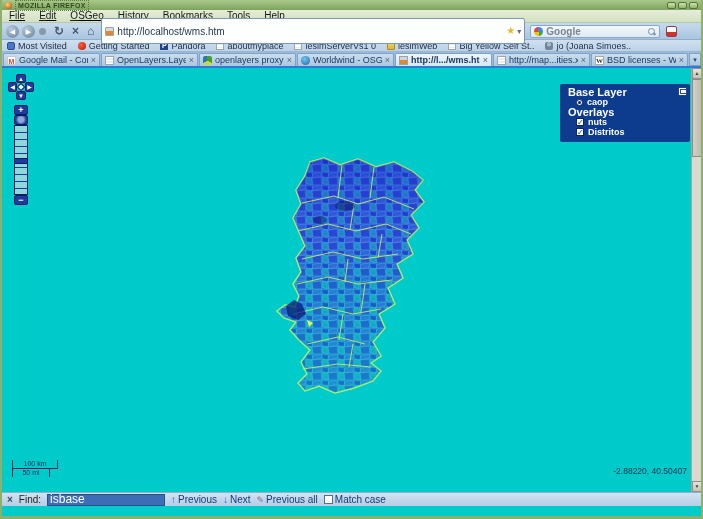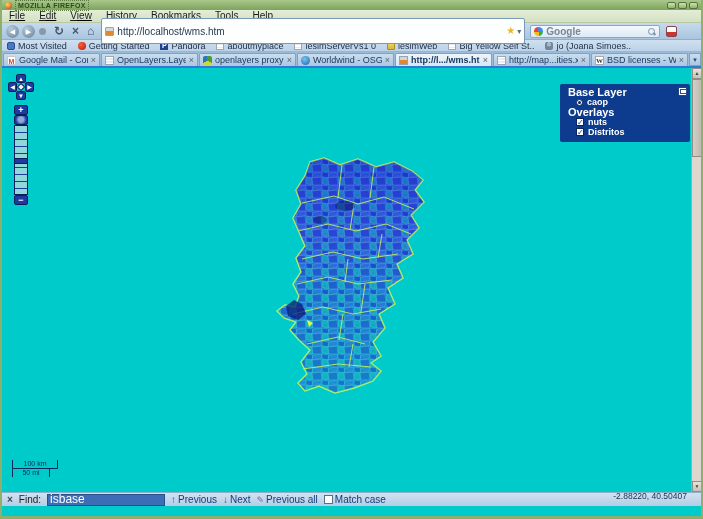--- a/index.html
+++ b/index.html
@@ -87,21 +87,21 @@
   .zoombar{position:relative;width:14px;margin:5px 0 0 6px;}
   .zbtn{display:block;width:14px;height:10px;background:#1f3a9e;border:1px solid #0c1d5e;box-sizing:border-box;color:#fff;font-size:9px;line-height:8px;text-align:center;border-radius:2px;font-weight:bold;}
   .zworld{display:block;width:14px;height:10px;background:radial-gradient(circle at 50% 45%,#8fa8d8 35%,#1f3a9e 70%);border:1px solid #0c1d5e;box-sizing:border-box;border-radius:2px;}
   .ztrack{display:block;width:14px;height:70px;background:repeating-linear-gradient(#8fd8da 0 6px,#1f3a9e 6px 7px);border:1px solid #0c1d5e;box-sizing:border-box;position:relative;}
   .zhandle{position:absolute;left:-1px;top:32px;width:14px;height:6px;background:#1f3a9e;border:1px solid #0c1d5e;box-sizing:border-box;border-radius:1px;}
   
   .scaleline{position:absolute;left:10px;top:392px;width:46px;font-size:7px;color:#0a2a5a;line-height:8px;}
   .scale-km{width:44px;border-left:1px solid #0a2a5a;border-right:1px solid #0a2a5a;border-bottom:1px solid #0a2a5a;text-align:center;}
   .scale-mi{width:36px;border-left:1px solid #0a2a5a;border-right:1px solid #0a2a5a;border-top:none;text-align:center;}
   
-  .mousepos{position:absolute;right:14px;top:423px;font-size:8.5px;color:#12324f;}
+  .mousepos{position:absolute;right:14px;top:398px;font-size:8.5px;color:#12324f;}
   
   .scrollbar{position:absolute;right:0;top:0;width:10px;height:424px;background:#dcd8d0;border-left:1px solid #aaa69e;box-sizing:border-box;}
   .sb-btn{position:absolute;left:0;width:10px;height:11px;background:linear-gradient(#e8e4dc,#c6c2ba);border:1px solid #938f87;box-sizing:border-box;font-size:5px;line-height:9px;text-align:center;color:#444;}
   .sb-up{top:0;} .sb-down{bottom:0;}
   .sb-thumb{position:absolute;left:0;top:11px;width:10px;height:78px;background:linear-gradient(90deg,#d4d0c8,#beb9b1);border:1px solid #908c84;box-sizing:border-box;}
   
   .findbar{height:14px;background:linear-gradient(#d2e2f1,#b4cde6);display:flex;align-items:center;padding:0 5px;gap:6px;border-top:1px solid #8fb0cc;box-sizing:border-box;}
   .fb-close{font-size:10px;font-weight:bold;color:#3a4a5a;line-height:12px;}
   .fb-label{font-size:10px;color:#222;}
   .fb-input{width:118px;height:12px;background:#3d6db4;border:1px solid #28518c;box-sizing:border-box;display:flex;align-items:center;padding:0 2px;}
@@ -130,21 +130,21 @@
     <span class="winbtns">
       <span class="wbtn"></span>
       <span class="wbtn"></span>
       <span class="wbtn"></span>
     </span>
   </div>
 
   <div class="menubar">
     <span class="menu-item">File</span>
     <span class="menu-item">Edit</span>
-    <span class="menu-item">View</span>
+    <span class="menu-item">OSGeo</span>
     <span class="menu-item">History</span>
     <span class="menu-item">Bookmarks</span>
     <span class="menu-item">Tools</span>
     <span class="menu-item">Help</span>
   </div>
 
   <div class="navbar">
     <span class="nav-circle">◀</span>
     <span class="nav-circle">▶</span>
     <span class="nav-dot"></span>

